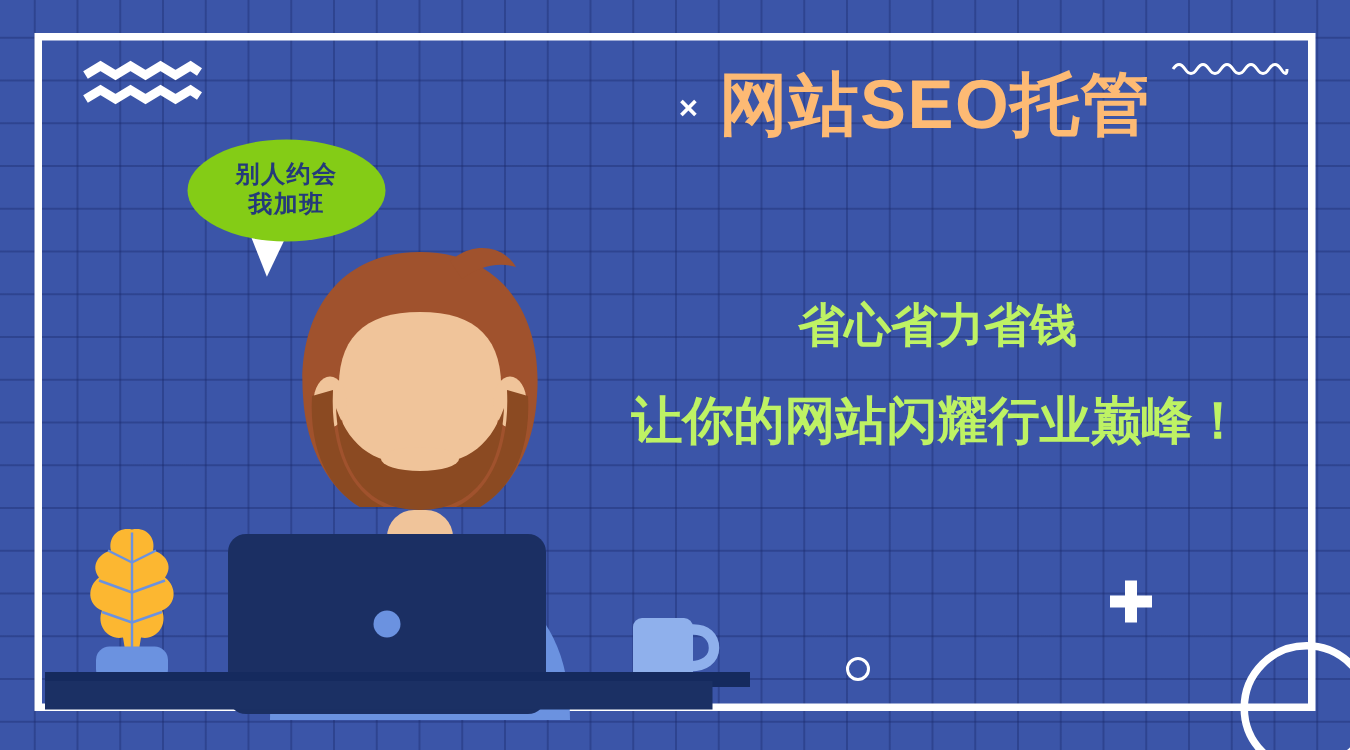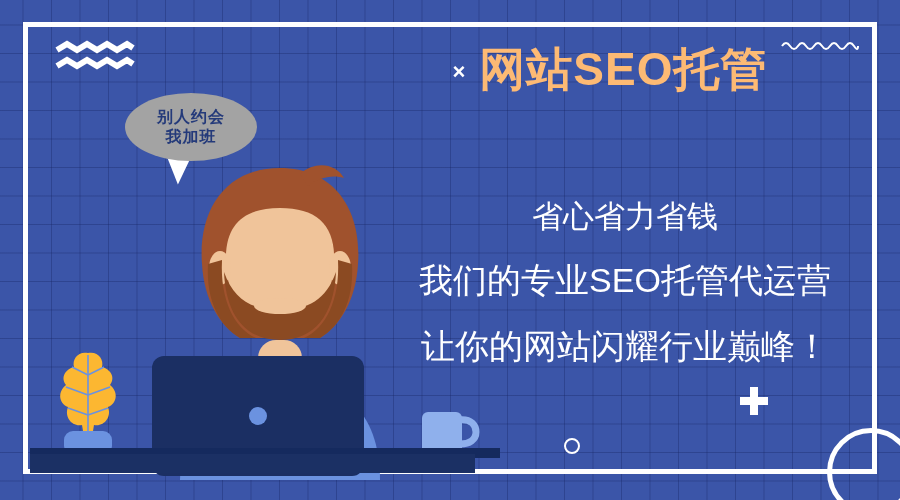--- a/index.html
+++ b/index.html
@@ -124,36 +124,36 @@
 
   
   #slogan-block {
     position: absolute;
     left: 380px;
     top: 196px;
     width: 490px;
     text-align: center;
   }
   .slogan-line {
-    color: #ffffff;
-    font-weight: normal;
+    color: #bef264;
+    font-weight: bold;
     white-space: nowrap;
   }
   .slogan-line.l1 { font-size: 31px; }
   .slogan-line.l2 { font-size: 34px; margin-top: 20px; }
   .slogan-line.l3 { font-size: 34px; margin-top: 20px; text-align: center; }
 
   
   #speech-bubble {
     position: absolute;
     left: 125px;
     top: 93px;
     width: 132px;
     height: 68px;
-    background: #a3a3a3;
+    background: #84cc16;
     border-radius: 50%;
     display: flex;
     flex-direction: column;
     align-items: center;
     justify-content: center;
     line-height: 1.22;
   }
   .bubble-line {
     color: #243a7a;
     font-size: 16px;
@@ -222,21 +222,20 @@
 
   <div id="headline-block">
     <div id="title-row">
       <span id="title-x">×</span>
       <span id="main-title">网站SEO托管</span>
     </div>
   </div>
 
   <div id="slogan-block">
     <div class="slogan-line l1">省心省力省钱</div>
-    <div class="slogan-line l2">我们的专业SEO托管代运营</div>
     <div class="slogan-line l3">让你的网站闪耀行业巅峰！</div>
   </div>
 
   <div id="bubble-tail"></div>
   <div id="speech-bubble">
     <div class="bubble-line">别人约会</div>
     <div class="bubble-line">我加班</div>
   </div>
 
   <svg id="plant" viewBox="0 0 80 110">

